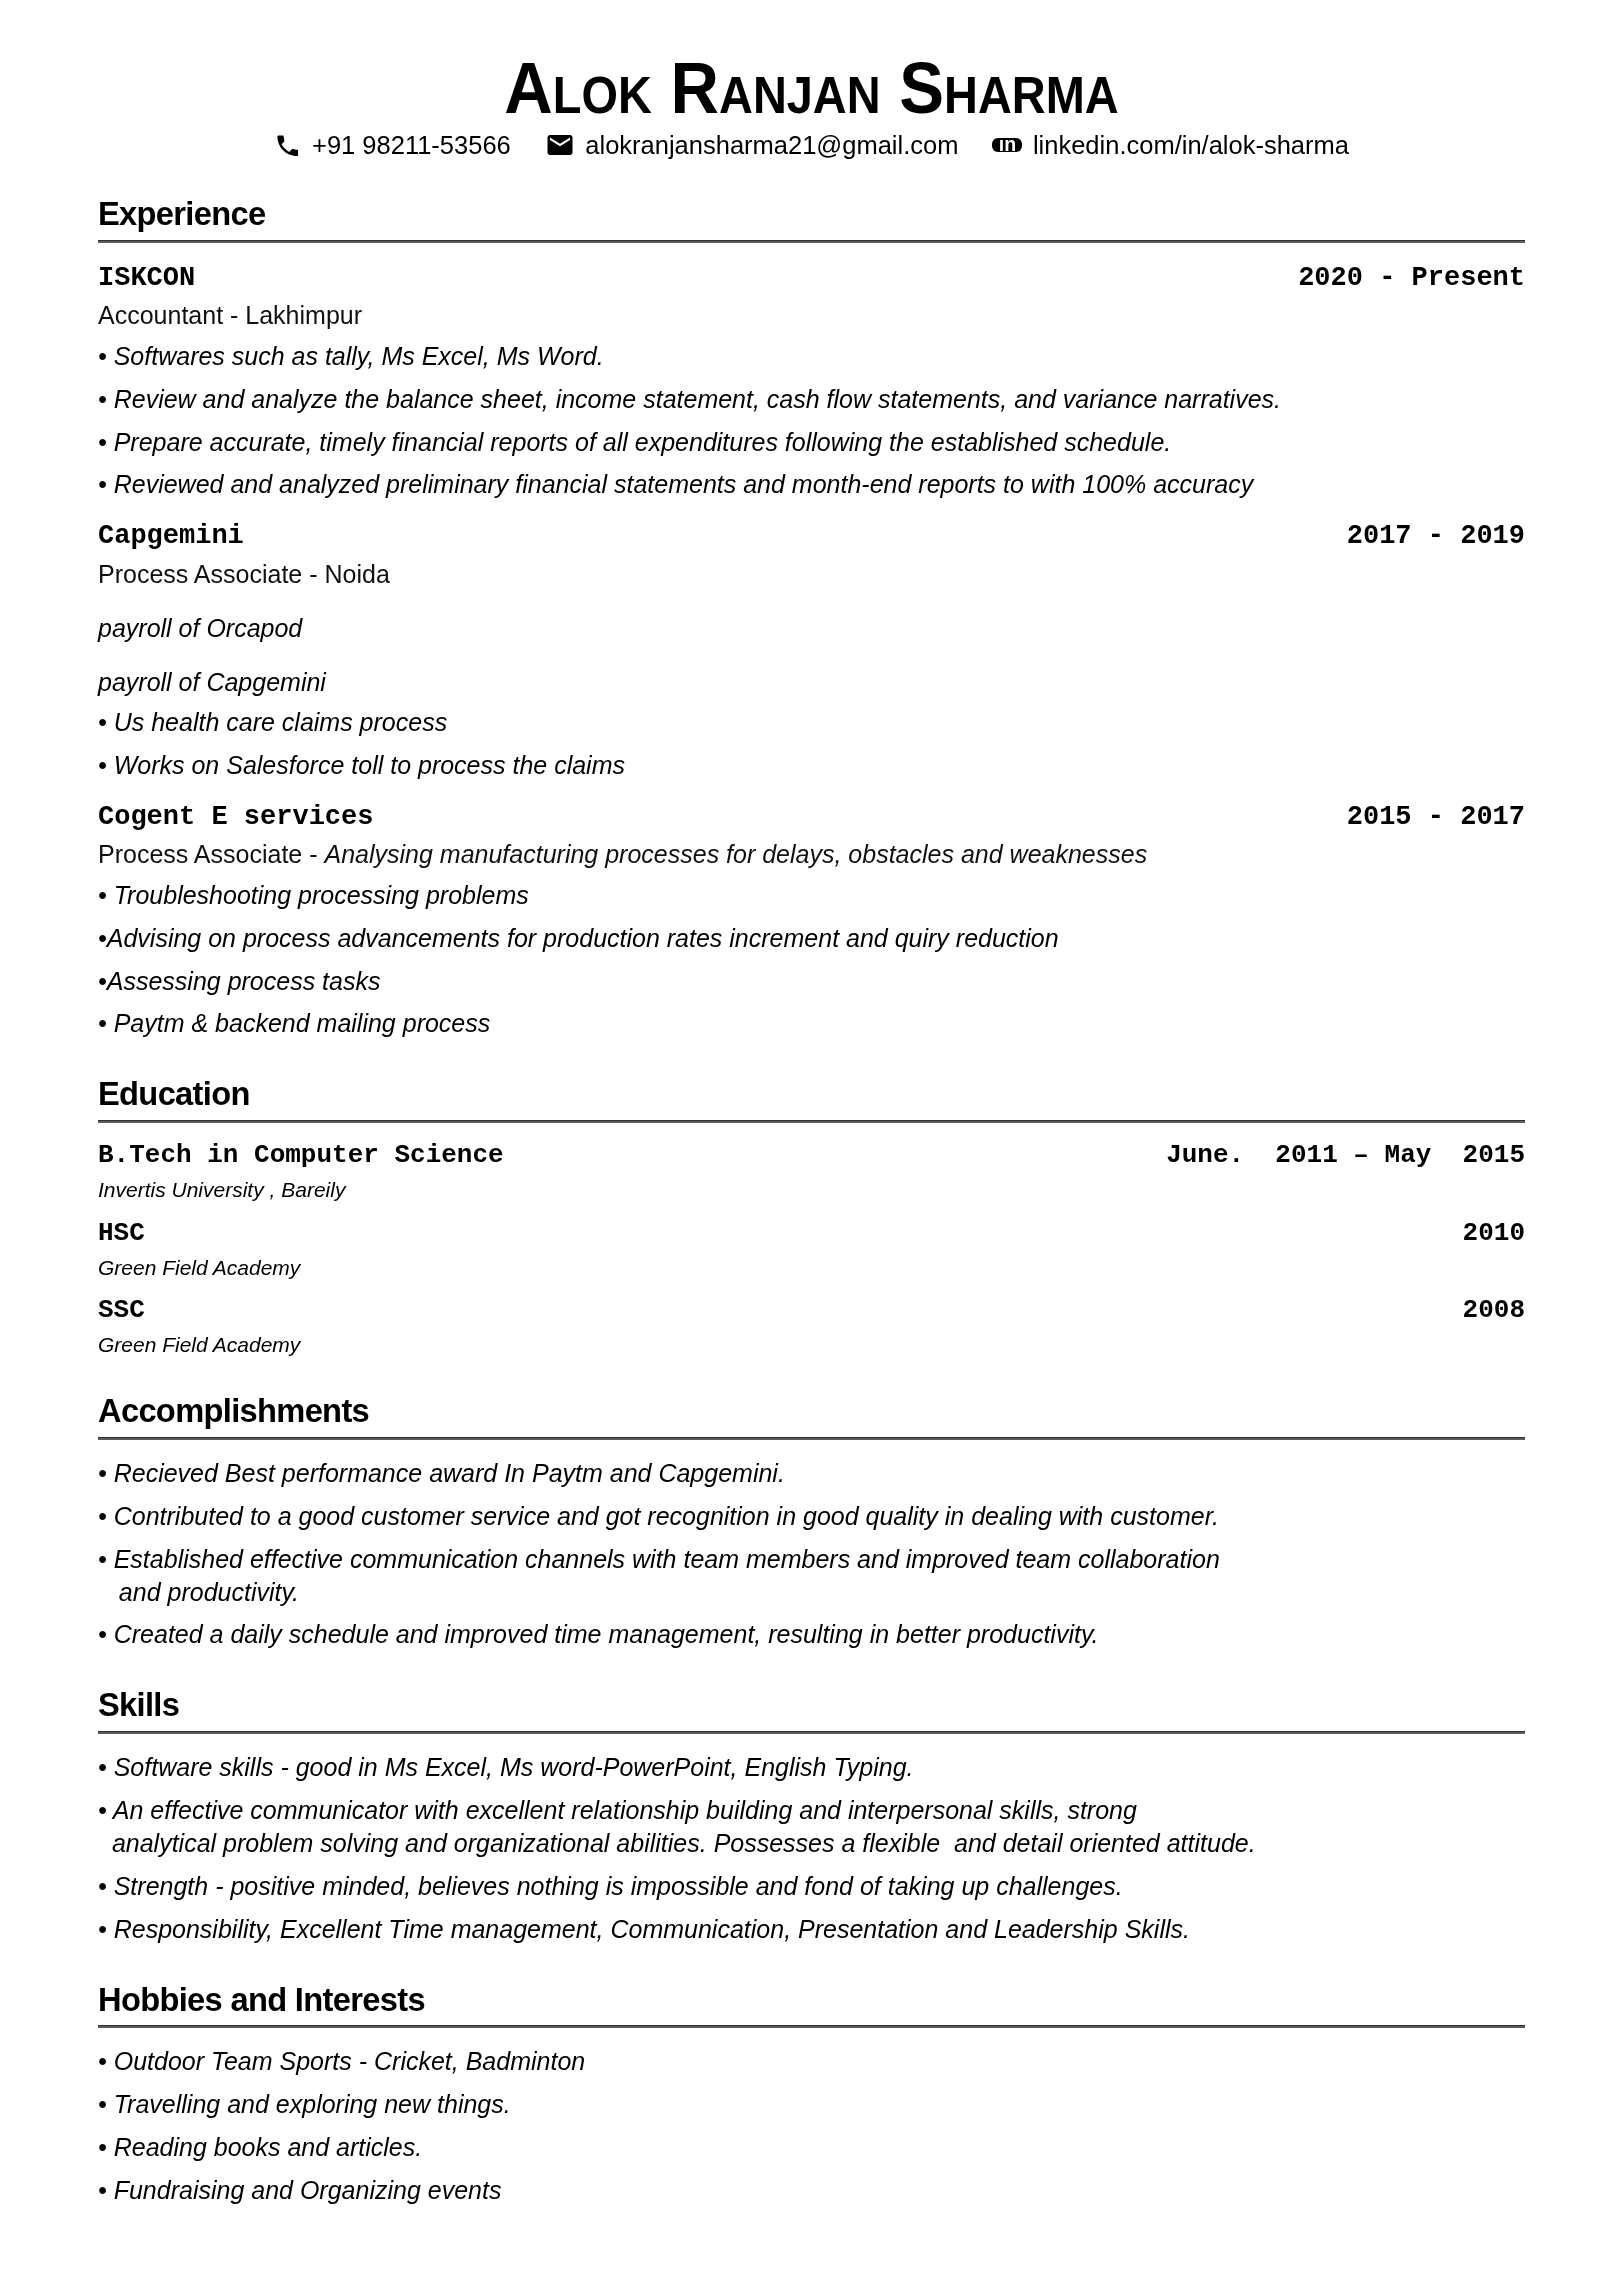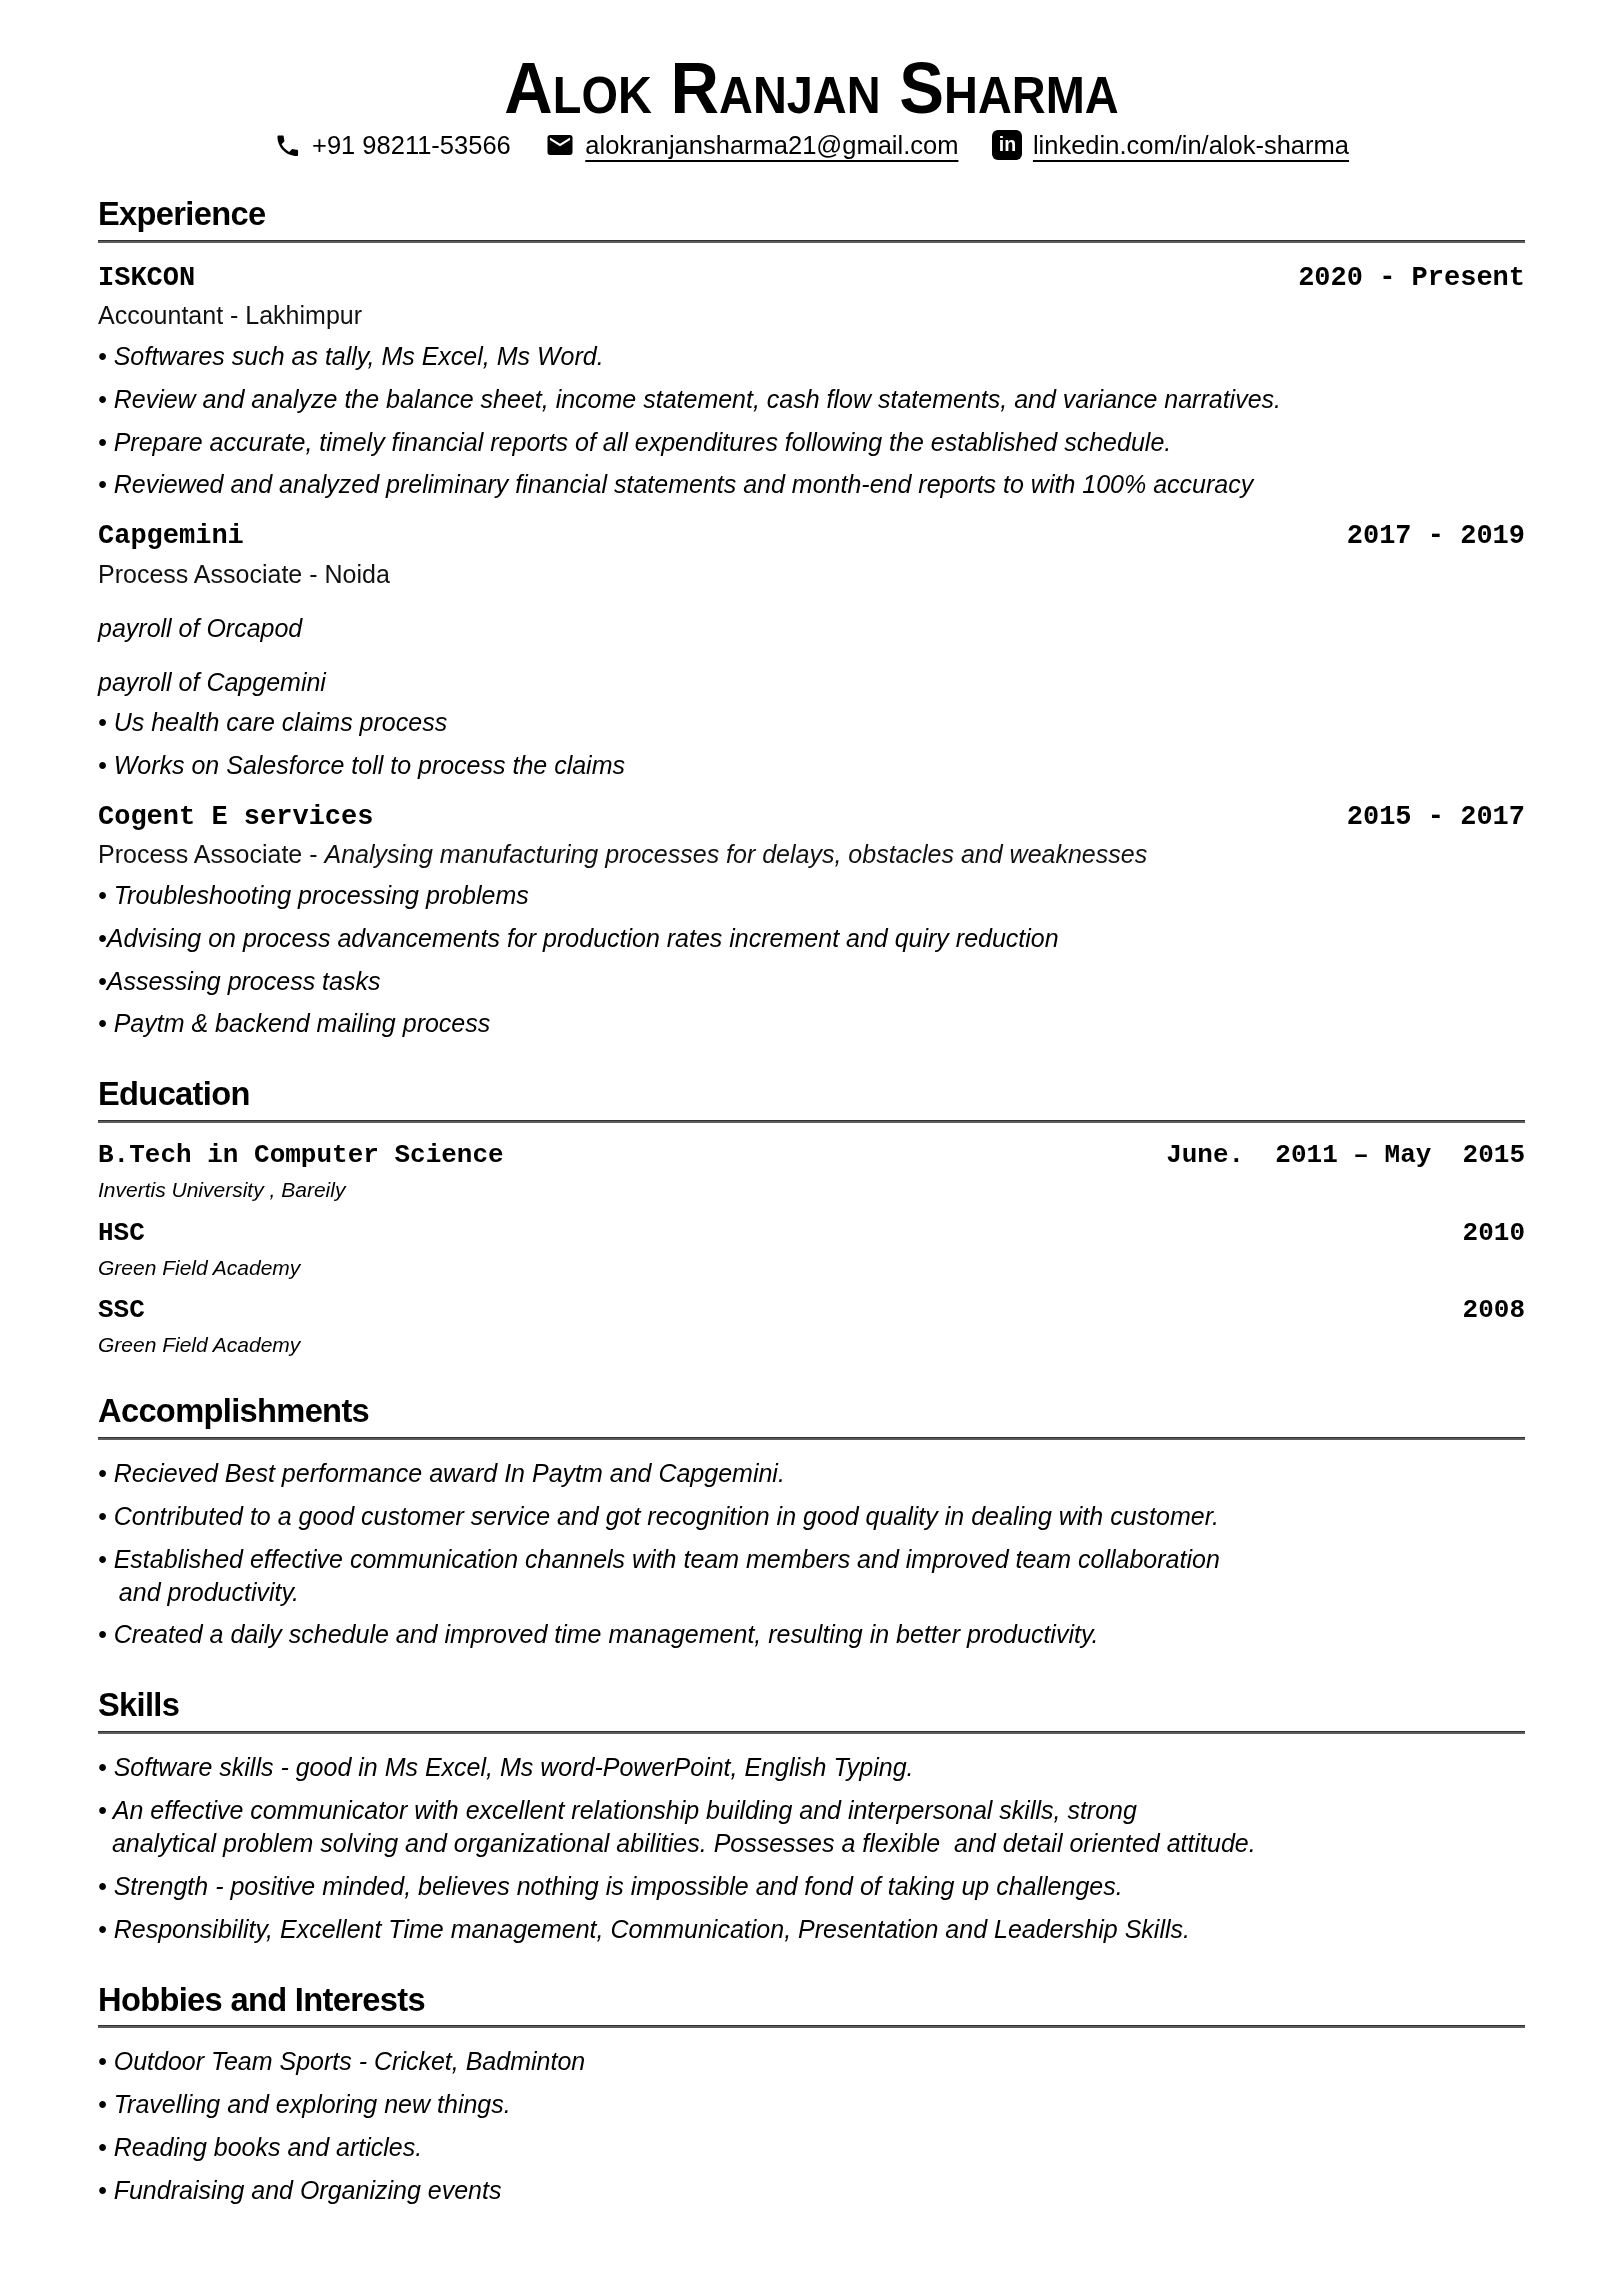--- a/index.html
+++ b/index.html
@@ -34,27 +34,26 @@
     justify-content: center;
     align-items: center;
     gap: 34px;
     font-size: 25.5px;
     margin-bottom: 6.5px;
   }
   .citem { display: flex; align-items: center; gap: 10.5px; }
   .icon svg { display: block; }
   .link {
     color: #000;
-    text-decoration: underline;
     text-decoration-thickness: 2px;
     text-underline-offset: 5.9px;
     cursor: pointer;
   }
   .li-badge {
-    width: 30px; height: 30px;
+    width: 30px; height: 14px;
     background: #000;
     border-radius: 5.9px;
     color: #fff;
     font-weight: 700;
     font-size: 19.6px;
     display: flex;
     align-items: center;
     justify-content: center;
     line-height: 1;
     padding-bottom: 2px;

